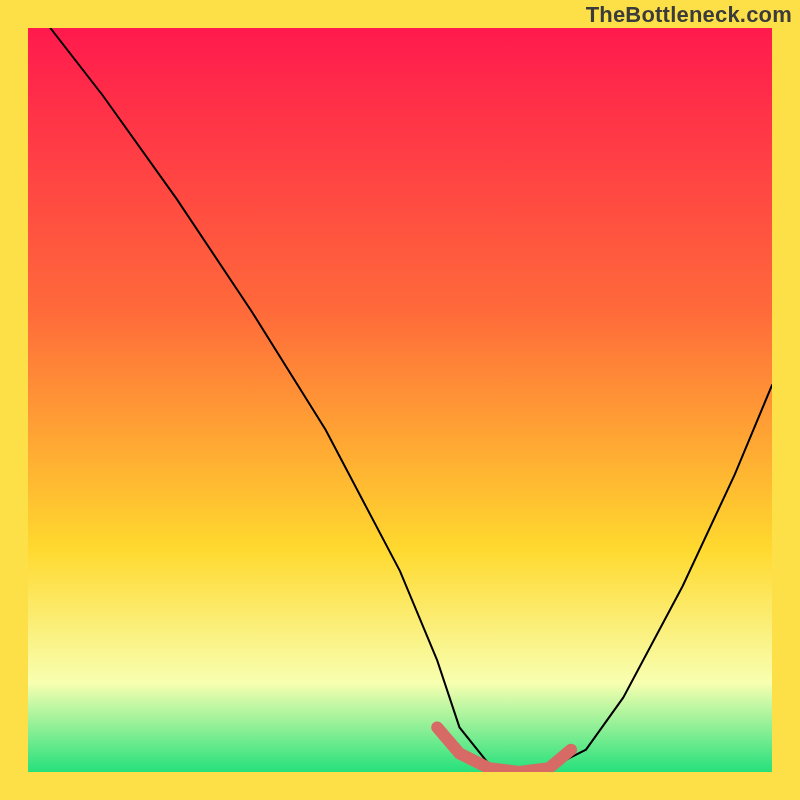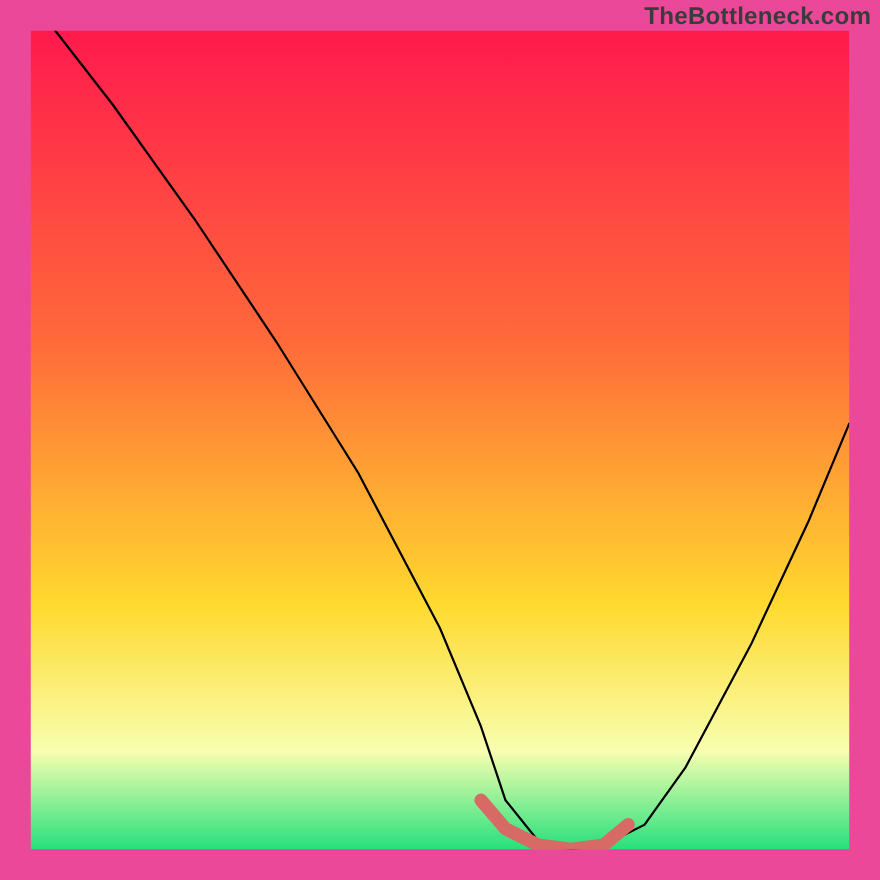--- a/index.html
+++ b/index.html
@@ -9,21 +9,21 @@
     height: 800px;
     background: #000;
     overflow: hidden;
   }
   .frame {
     position: absolute;
     left: 0;
     top: 0;
     width: 800px;
     height: 800px;
-    background: #ec4899;
+    background: #fde047;
   }
   .plot {
     position: absolute;
     left: 28px;
     top: 28px;
     width: 744px;
     height: 744px;
     
   }
   .watermark {

